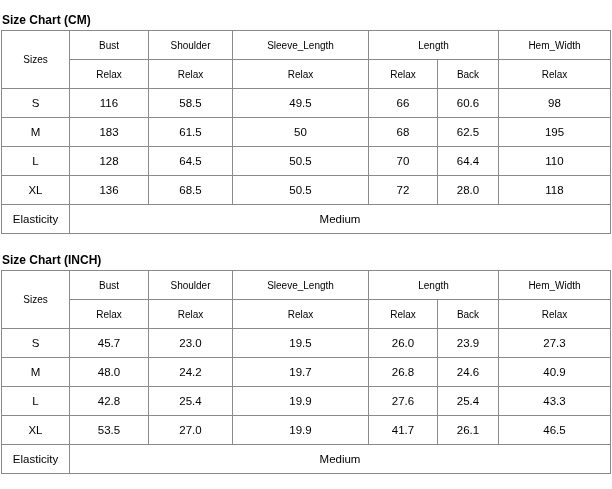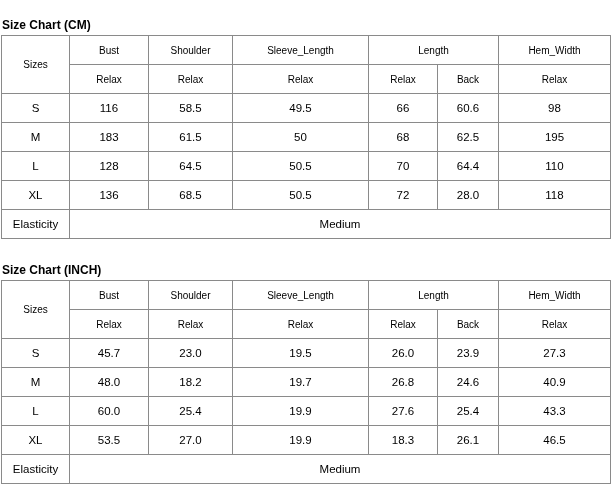--- a/index.html
+++ b/index.html
@@ -16,23 +16,22 @@
   }
   .page {
     width: 612px;
     box-sizing: border-box;
     padding: 0;
   }
   .chart-title {
     font-size: 12px;
     font-weight: bold;
     line-height: 14px;
-    padding: 0 0 3px 2px;
+    padding: 13px 0 3px 2px;
     color: #000;
-    margin-top: 18px;
   }
   table.size-table {
     border-collapse: collapse;
     width: 610px;
     margin: 0 0 0 1px;
     table-layout: fixed;
   }
   table.size-table td {
     border: 1px solid #8a8a8a;
     text-align: center;
@@ -165,41 +164,41 @@
         <td>45.7</td>
         <td>23.0</td>
         <td>19.5</td>
         <td>26.0</td>
         <td>23.9</td>
         <td>27.3</td>
       </tr>
       <tr>
         <td>M</td>
         <td>48.0</td>
-        <td>18.2</td>
+        <td>24.2</td>
         <td>19.7</td>
         <td>26.8</td>
         <td>24.6</td>
         <td>40.9</td>
       </tr>
       <tr>
         <td>L</td>
-        <td>60.0</td>
+        <td>42.8</td>
         <td>25.4</td>
         <td>19.9</td>
         <td>27.6</td>
         <td>25.4</td>
         <td>43.3</td>
       </tr>
       <tr>
         <td>XL</td>
         <td>53.5</td>
         <td>27.0</td>
         <td>19.9</td>
-        <td>18.3</td>
+        <td>41.7</td>
         <td>26.1</td>
         <td>46.5</td>
       </tr>
       <tr>
         <td>Elasticity</td>
         <td colspan="6">Medium</td>
       </tr>
     </tbody>
   </table>
 

